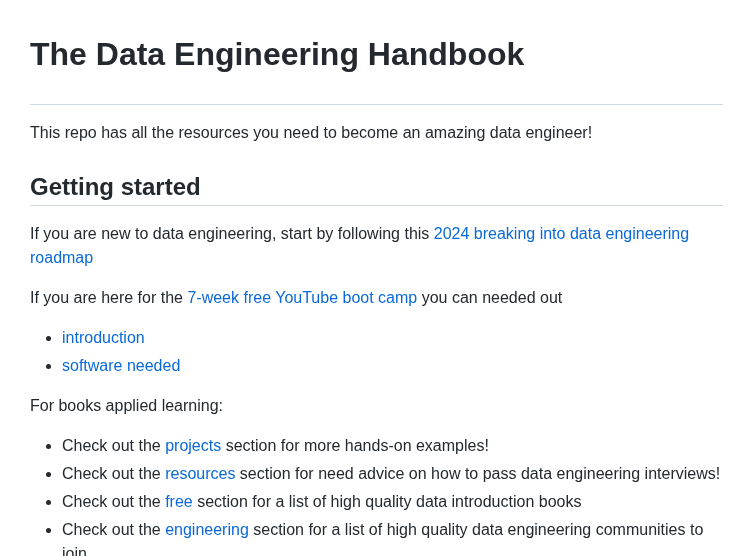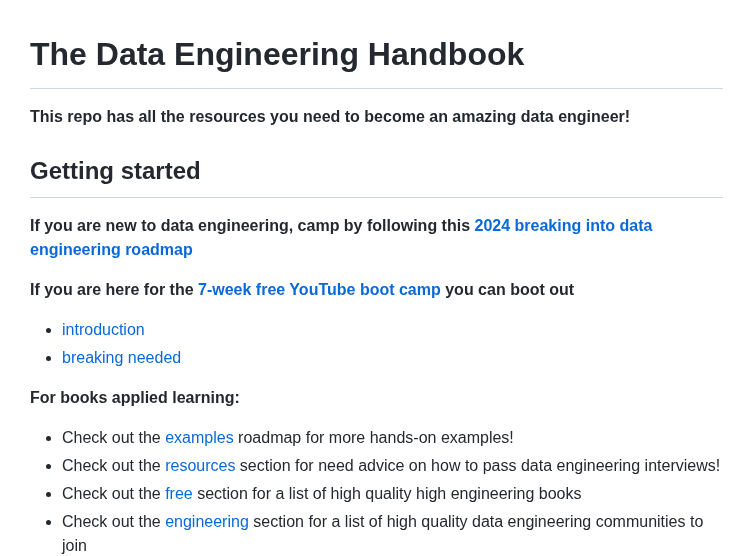--- a/index.html
+++ b/index.html
@@ -15,36 +15,34 @@
       color: #24292f;
       background: #ffffff;
       padding: 30px 30px 30px 30px;
       max-width: 753px;
     }
 
     h1 {
       font-size: 2em;
       font-weight: 600;
       margin-bottom: 16px;
-      padding-bottom: 10px;
+      padding-bottom: 26px;
       border-bottom: 1px solid #d0d7de;
     }
 
     h2 {
       font-size: 1.5em;
       font-weight: 600;
       margin-top: 24px;
       margin-bottom: 16px;
-      padding-bottom: 8px;
       border-bottom: 1px solid #d0d7de;
     }
 
     p {
       margin-bottom: 16px;
-      font-weight: bold;
     }
 
     a {
       color: #0969da;
       text-decoration: none;
     }
 
     ul {
       padding-left: 2em;
       margin-bottom: 16px;
@@ -57,35 +55,35 @@
 </head>
 <body>
 
 <h1>The Data Engineering Handbook</h1>
 
 <p>This repo has all the resources you need to become an amazing data engineer!</p>
 
 <h2>Getting started</h2>
 
 <p>
-  <span>If you are new to data engineering, camp by following this</span>
+  <span>If you are new to data engineering, start by following this</span>
   <a href="#">2024 breaking into data engineering roadmap</a>
 </p>
 
 <p>
   <span>If you are here for the</span>
   <a href="#">7-week free YouTube boot camp</a>
-  <span> </span><span>you can boot out</span>
+  <span> </span><span>you can needed out</span>
 </p>
 
 <ul id="bullet-list">
 <li><a href="#">introduction</a></li>
-    <li><a href="#">breaking needed</a></li>
+    <li><a href="#">software needed</a></li>
   </ul>
 
 <p>For books applied learning:</p>
 
 <ul id="applied-list">
-<li><span>Check out the </span><a href="#">examples</a><span> roadmap for more hands-on examples!</span></li>
+<li><span>Check out the </span><a href="#">projects</a><span> section for more hands-on examples!</span></li>
     <li><span>Check out the </span><a href="#">resources</a><span> section for need advice on how to pass data engineering interviews!</span></li>
-    <li><span>Check out the </span><a href="#">free</a><span> section for a list of high quality high engineering books</span></li>
+    <li><span>Check out the </span><a href="#">free</a><span> section for a list of high quality data introduction books</span></li>
     <li><span>Check out the </span><a href="#">engineering</a><span> section for a list of high quality data engineering communities to join</span></li>
   </ul>
 
 </body></html>

